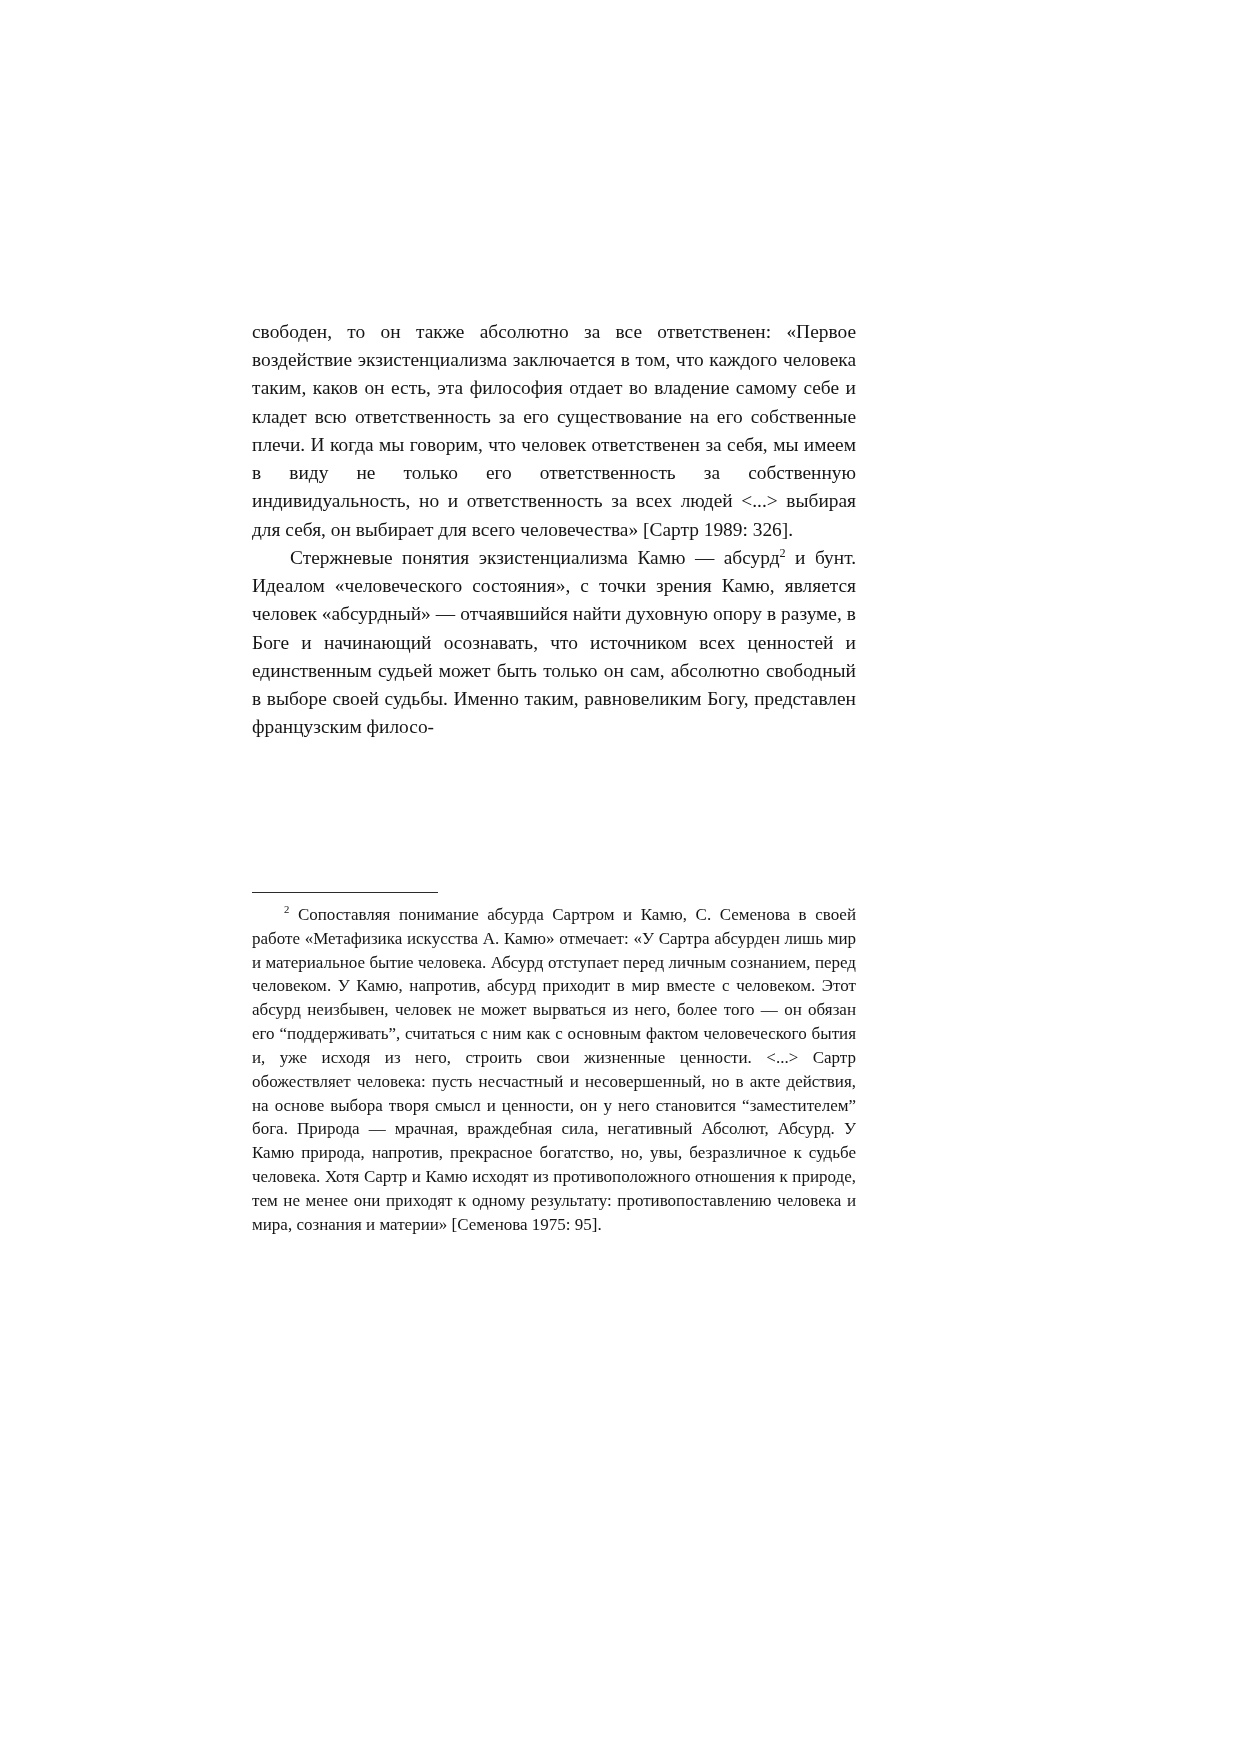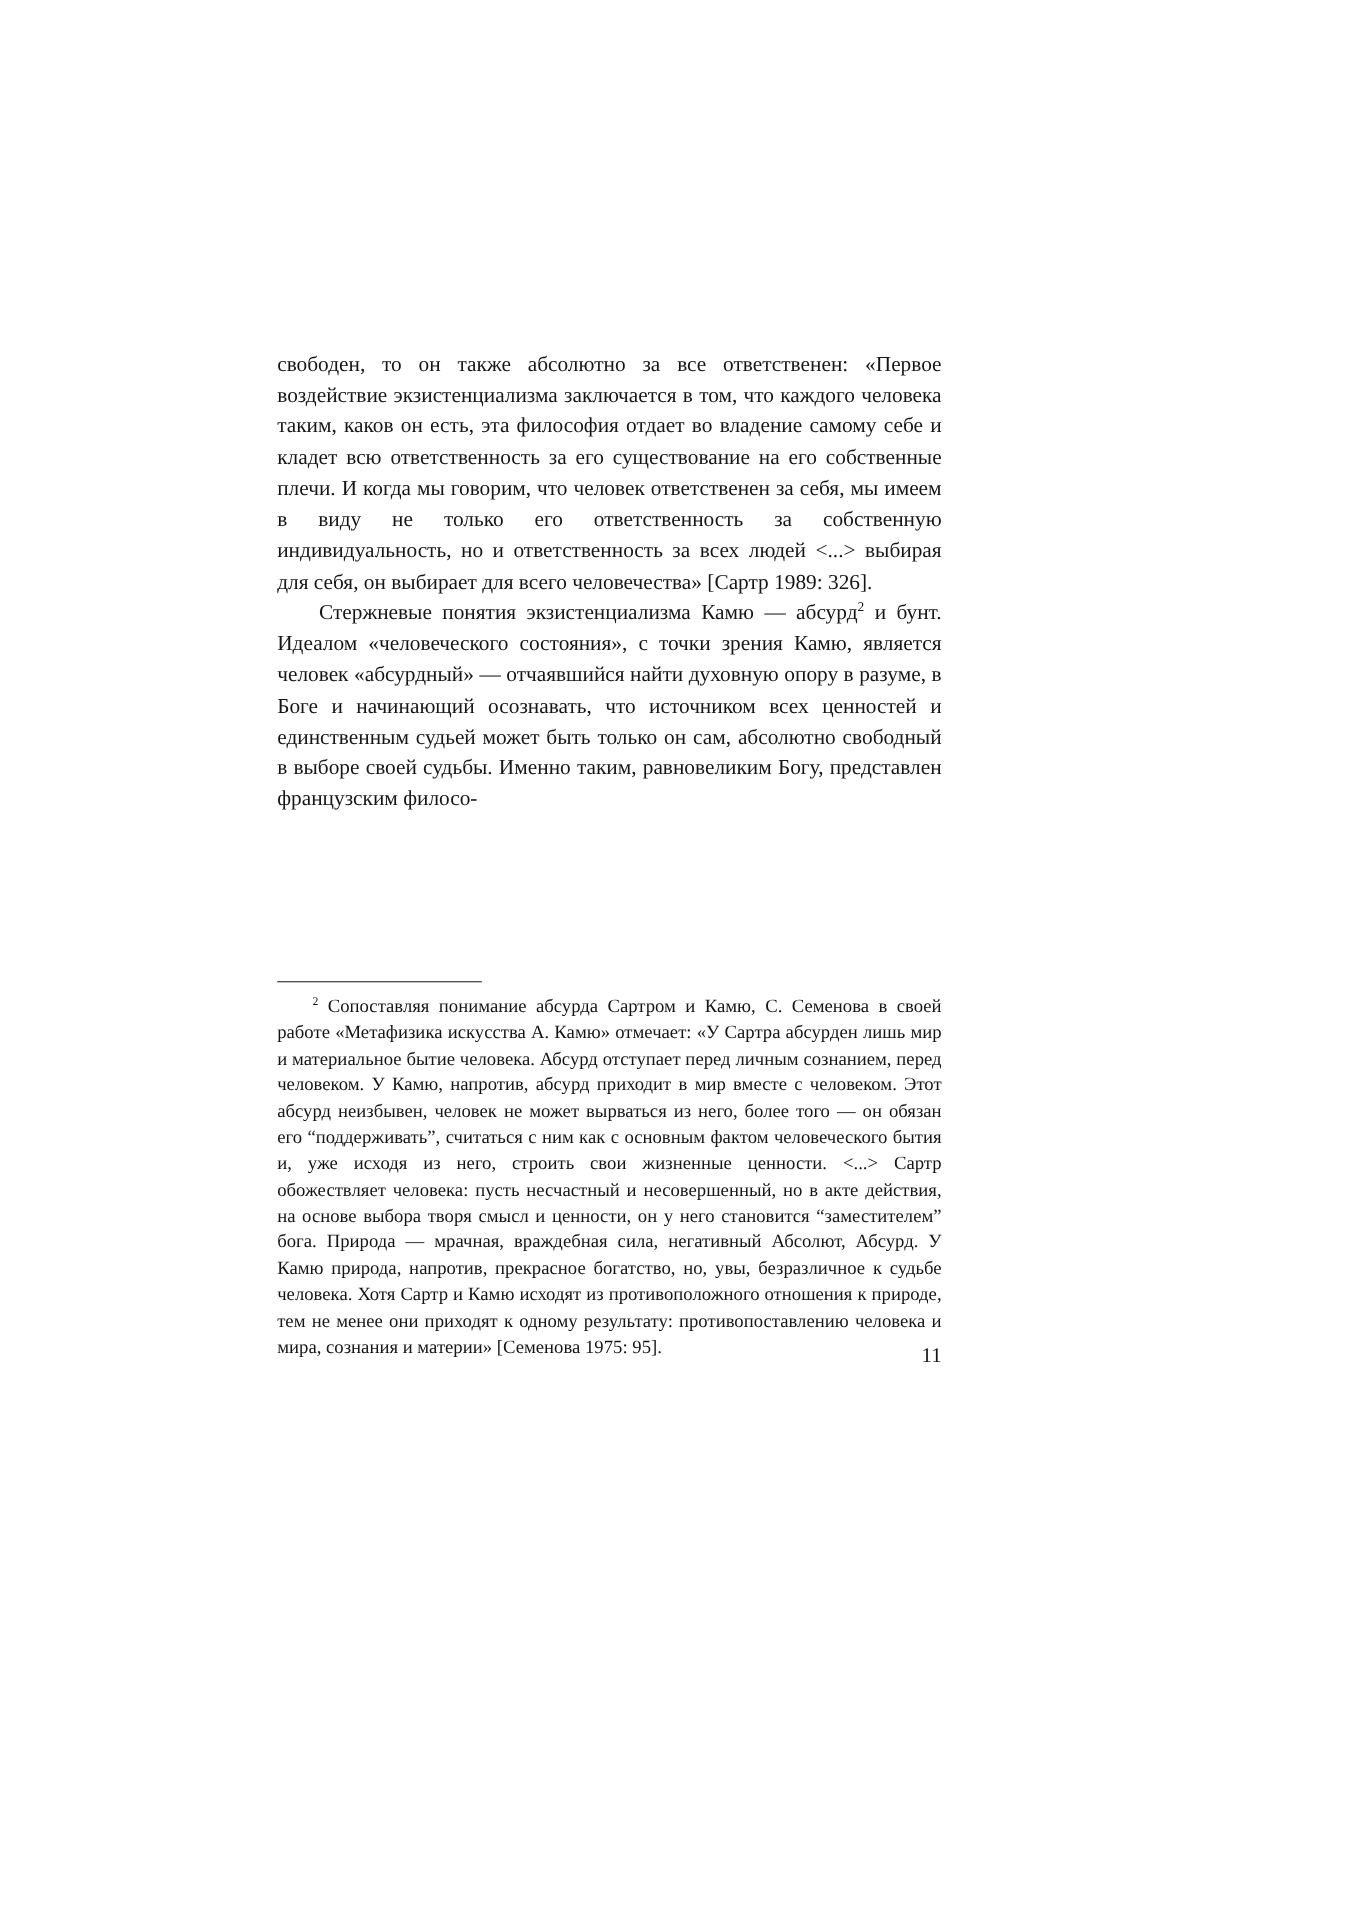--- a/index.html
+++ b/index.html
@@ -83,15 +83,14 @@
 
   <div class="text-block">
     <p class="para">свободен, то он также абсолютно за все ответственен: «Первое воздействие экзистенциализма заключается в том, что каждого человека таким, каков он есть, эта философия отдает во владение самому себе и кладет всю ответственность за его существование на его собственные плечи. И когда мы говорим, что человек ответственен за себя, мы имеем в виду не только его ответственность за собственную индивидуальность, но и ответственность за всех людей &lt;...&gt; выбирая для себя, он выбирает для всего человечества» [Сартр 1989: 326].</p>
     <p class="para indent"><span>Стержневые понятия экзистенциализма Камю — абсурд</span><sup>2</sup><span> и бунт. Идеалом «человеческого состояния», с точки зрения Камю, является человек «абсурдный» — отчаявшийся найти духовную опору в разуме, в Боге и начинающий осознавать, что источником всех ценностей и единственным судьей может быть только он сам, абсолютно свободный в выборе своей судьбы. Именно таким, равновеликим Богу, представлен французским филосо-</span></p>
   </div>
 
   <div class="footnote-rule"></div>
 
   <div class="footnote"><sup>2</sup><span> Сопоставляя понимание абсурда Сартром и Камю, С. Семенова в своей работе «Метафизика искусства А. Камю» отмечает: «У Сартра абсурден лишь мир и материальное бытие человека. Абсурд отступает перед личным сознанием, перед человеком. У Камю, напротив, абсурд приходит в мир вместе с человеком. Этот абсурд неизбывен, человек не может вырваться из него, более того — он обязан его “поддерживать”, считаться с ним как с основным фактом человеческого бытия и, уже исходя из него, строить свои жизненные ценности. &lt;...&gt; Сартр обожествляет человека: пусть несчастный и несовершенный, но в акте действия, на основе выбора творя смысл и ценности, он у него становится “заместителем” бога. Природа — мрачная, враждебная сила, негативный Абсолют, Абсурд. У Камю природа, напротив, прекрасное богатство, но, увы, безразличное к судьбе человека. Хотя Сартр и Камю исходят из противоположного отношения к природе, тем не менее они приходят к одному результату: противопоставлению человека и мира, сознания и материи» [Семенова 1975: 95].</span></div>
 
-  <div class="page-number">11</div>
 
 </div>
 
 </body></html>

